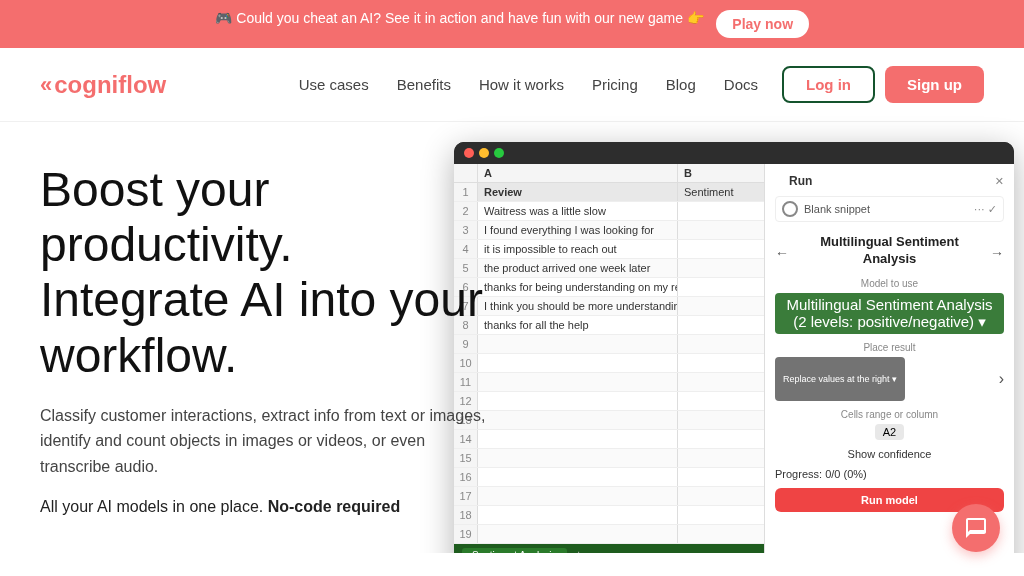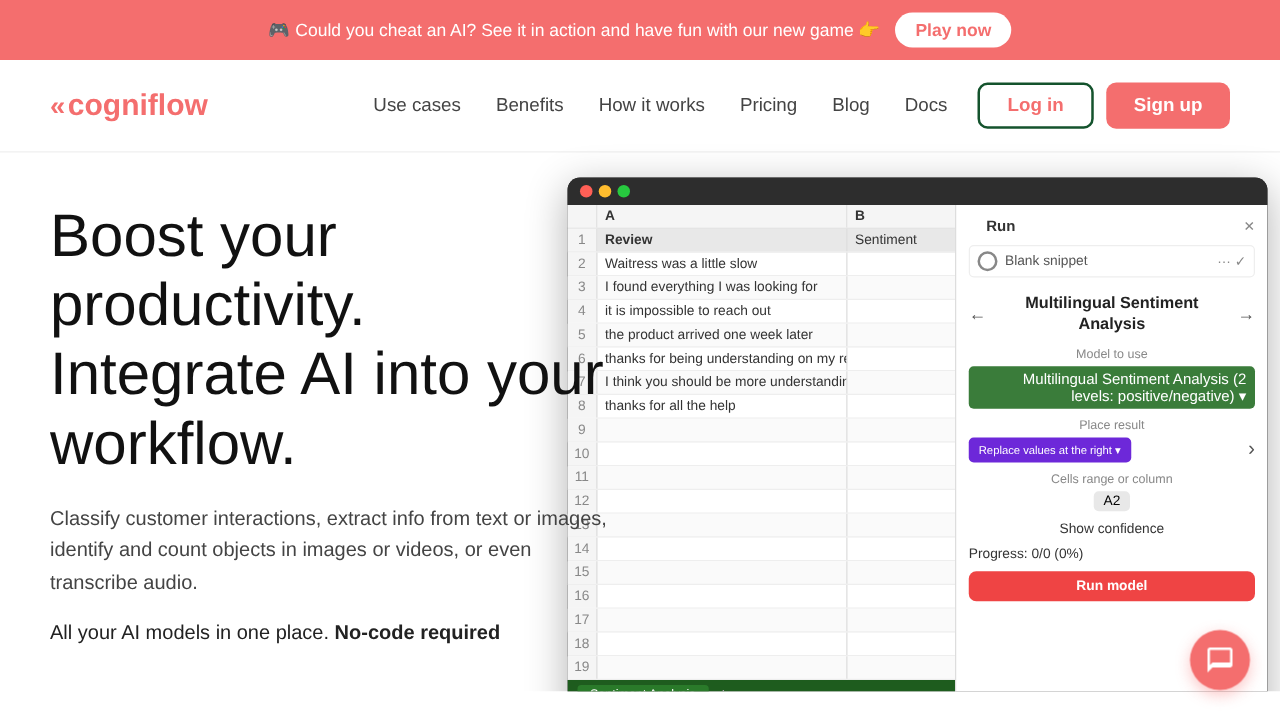--- a/index.html
+++ b/index.html
@@ -6,21 +6,21 @@
     body { font-family: -apple-system, BlinkMacSystemFont, 'Segoe UI', sans-serif; width: 1024px; overflow-x: hidden; background: #fff; }
 
     
     .top-banner {
       background: #f46e6e;
       color: white;
       text-align: center;
       padding: 10px 20px;
       font-size: 14px;
       display: flex;
-      align-items: center;
+      align-items: flex-start;
       justify-content: center;
       gap: 12px;
     }
     .play-now-btn {
       background: white;
       color: #f46e6e;
       border: none;
       padding: 6px 16px;
       border-radius: 20px;
       font-weight: 600;
@@ -281,24 +281,24 @@
       align-items: center;
       gap: 4px;
       justify-content: space-between;
     }
 
     .place-result-section {
       margin-bottom: 8px;
       text-align: center;
     }
     .replace-badge {
-      background: #6d28d9;
+      background: #737373;
       color: white;
       border-radius: 4px;
-      padding: 5px 8px;
+      padding: 17px 8px;
       font-size: 10px;
       display: inline-block;
     }
     .next-arrow {
       float: right;
       color: #555;
       font-size: 16px;
       line-height: 1;
     }
 
@@ -573,21 +573,21 @@
         </div>
 
         <div class="panel-nav">
           <span class="panel-nav-arrow">←</span>
           <div class="panel-title">Multilingual Sentiment Analysis</div>
           <span class="panel-nav-arrow">→</span>
         </div>
 
         <div class="section-label">Model to use</div>
         <div class="model-badge">
-          <span style="font-size:12px;text-align:right;">Multilingual Sentiment Analysis (2 levels: positive/negative) ▾</span>
+          <span style="font-size:15px;">Multilingual Sentiment Analysis (2 levels: positive/negative) ▾</span>
         </div>
 
         <div class="place-result-section">
           <div class="section-label">Place result</div>
           <div style="display:flex;align-items:center;justify-content:space-between;">
             <span class="replace-badge" style="font-size:9px;">Replace values at the right ▾</span>
             <span class="next-arrow">›</span>
           </div>
         </div>
 

